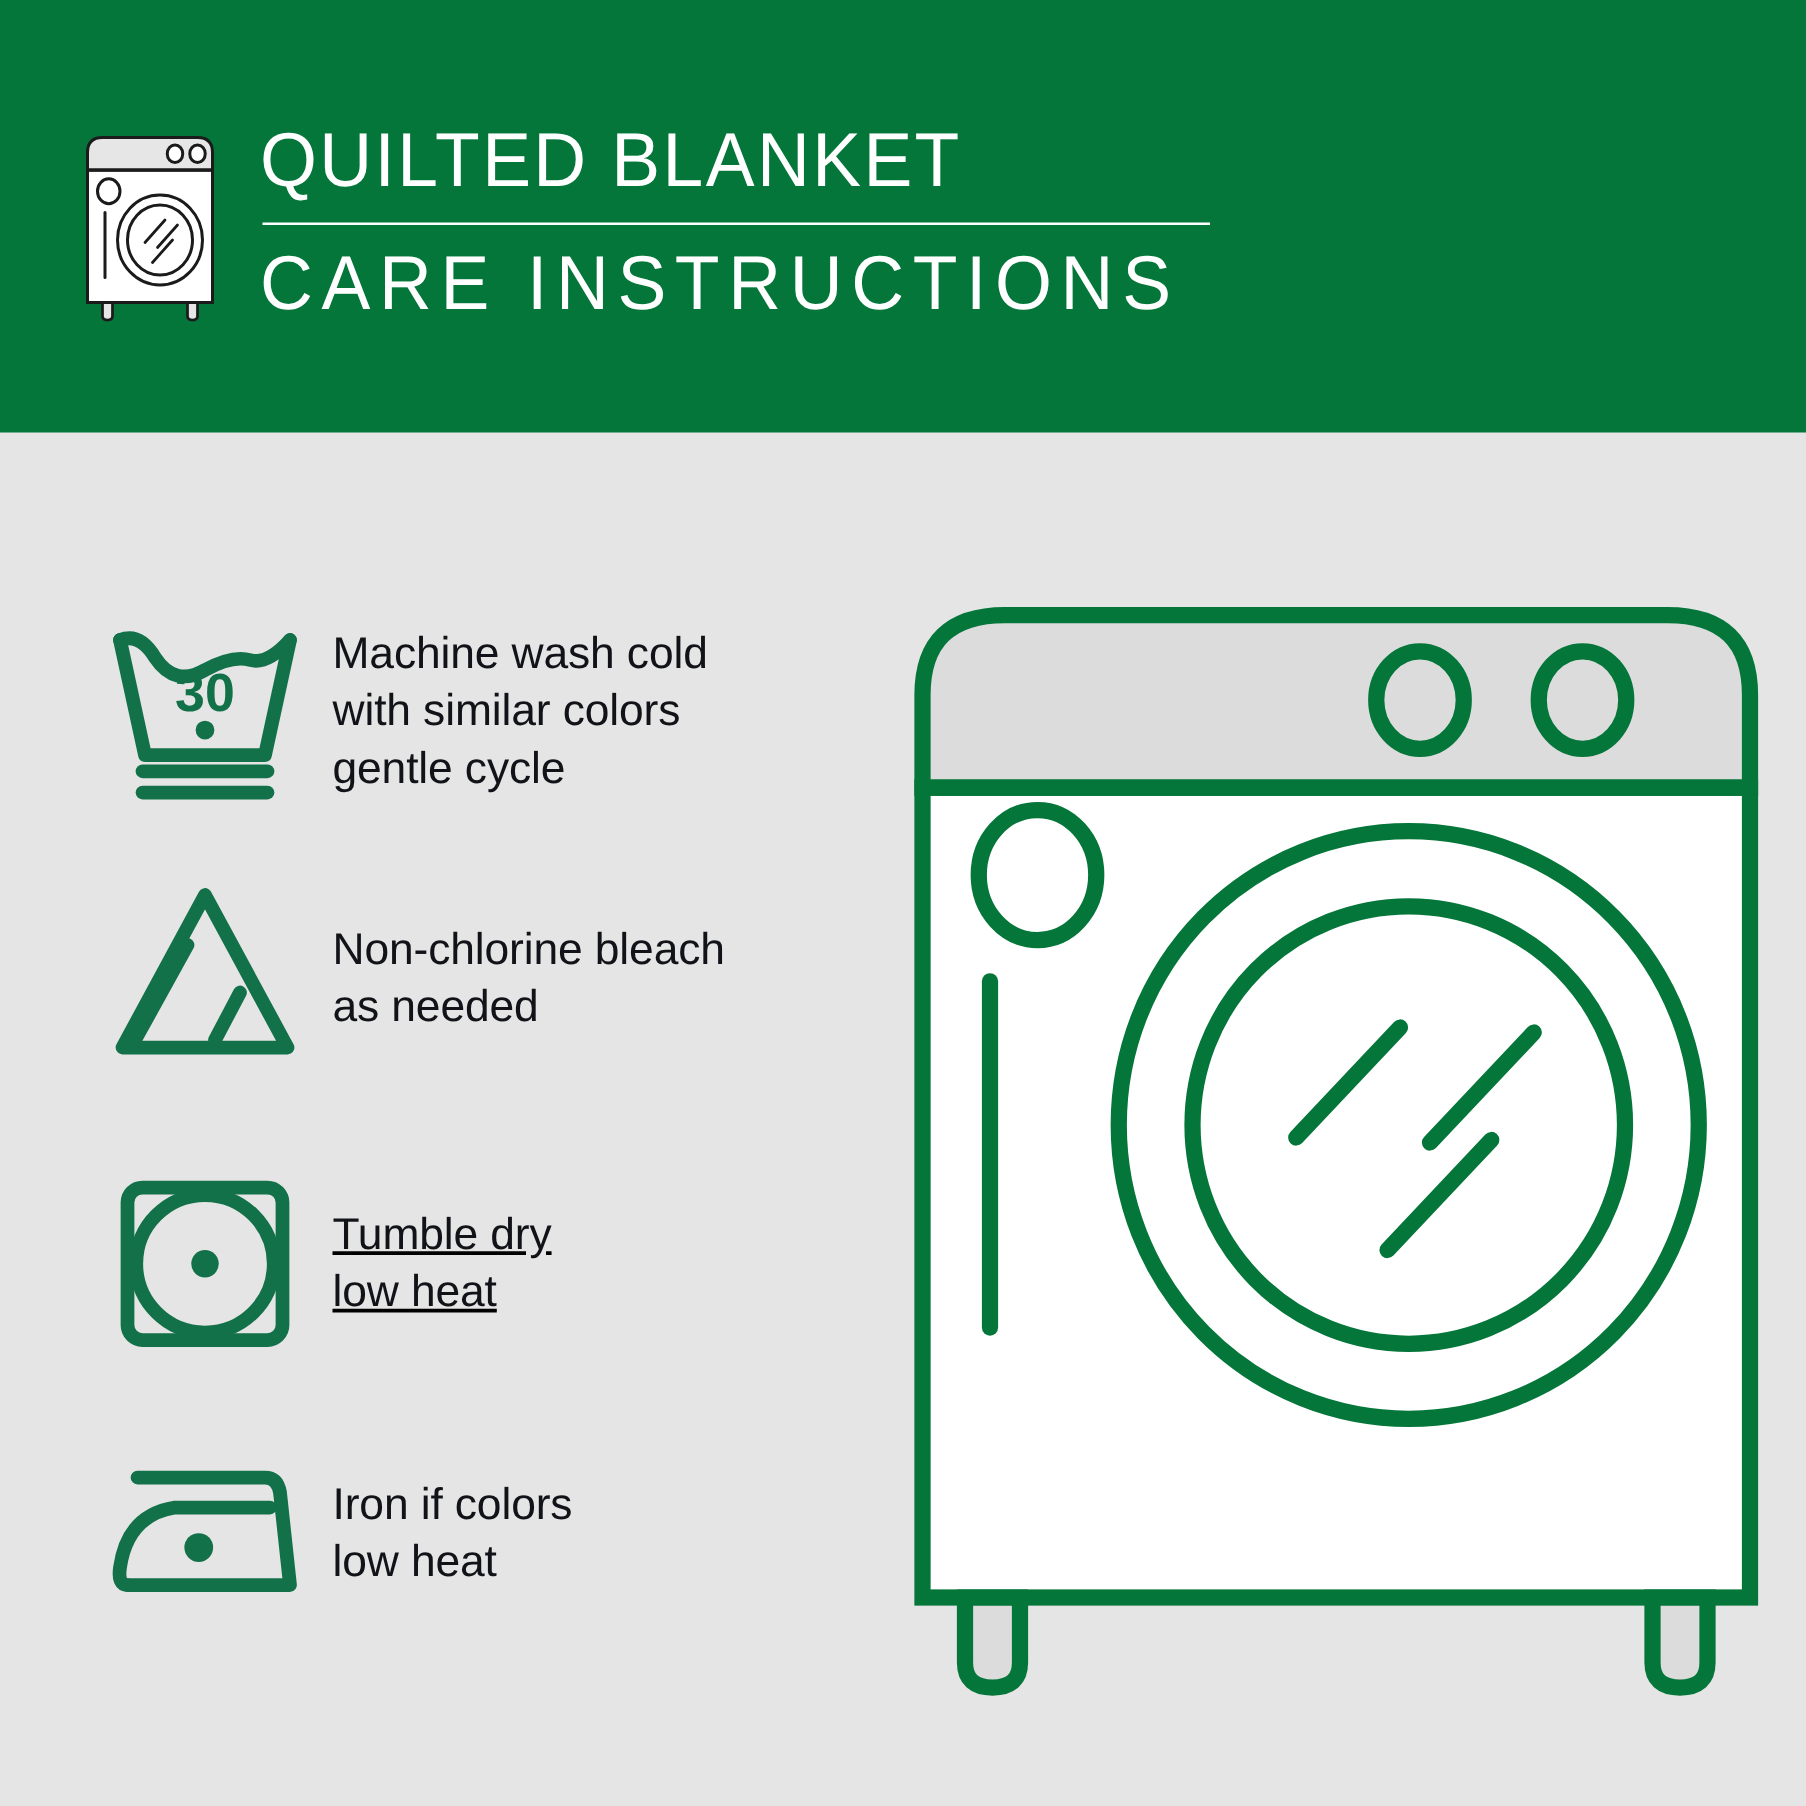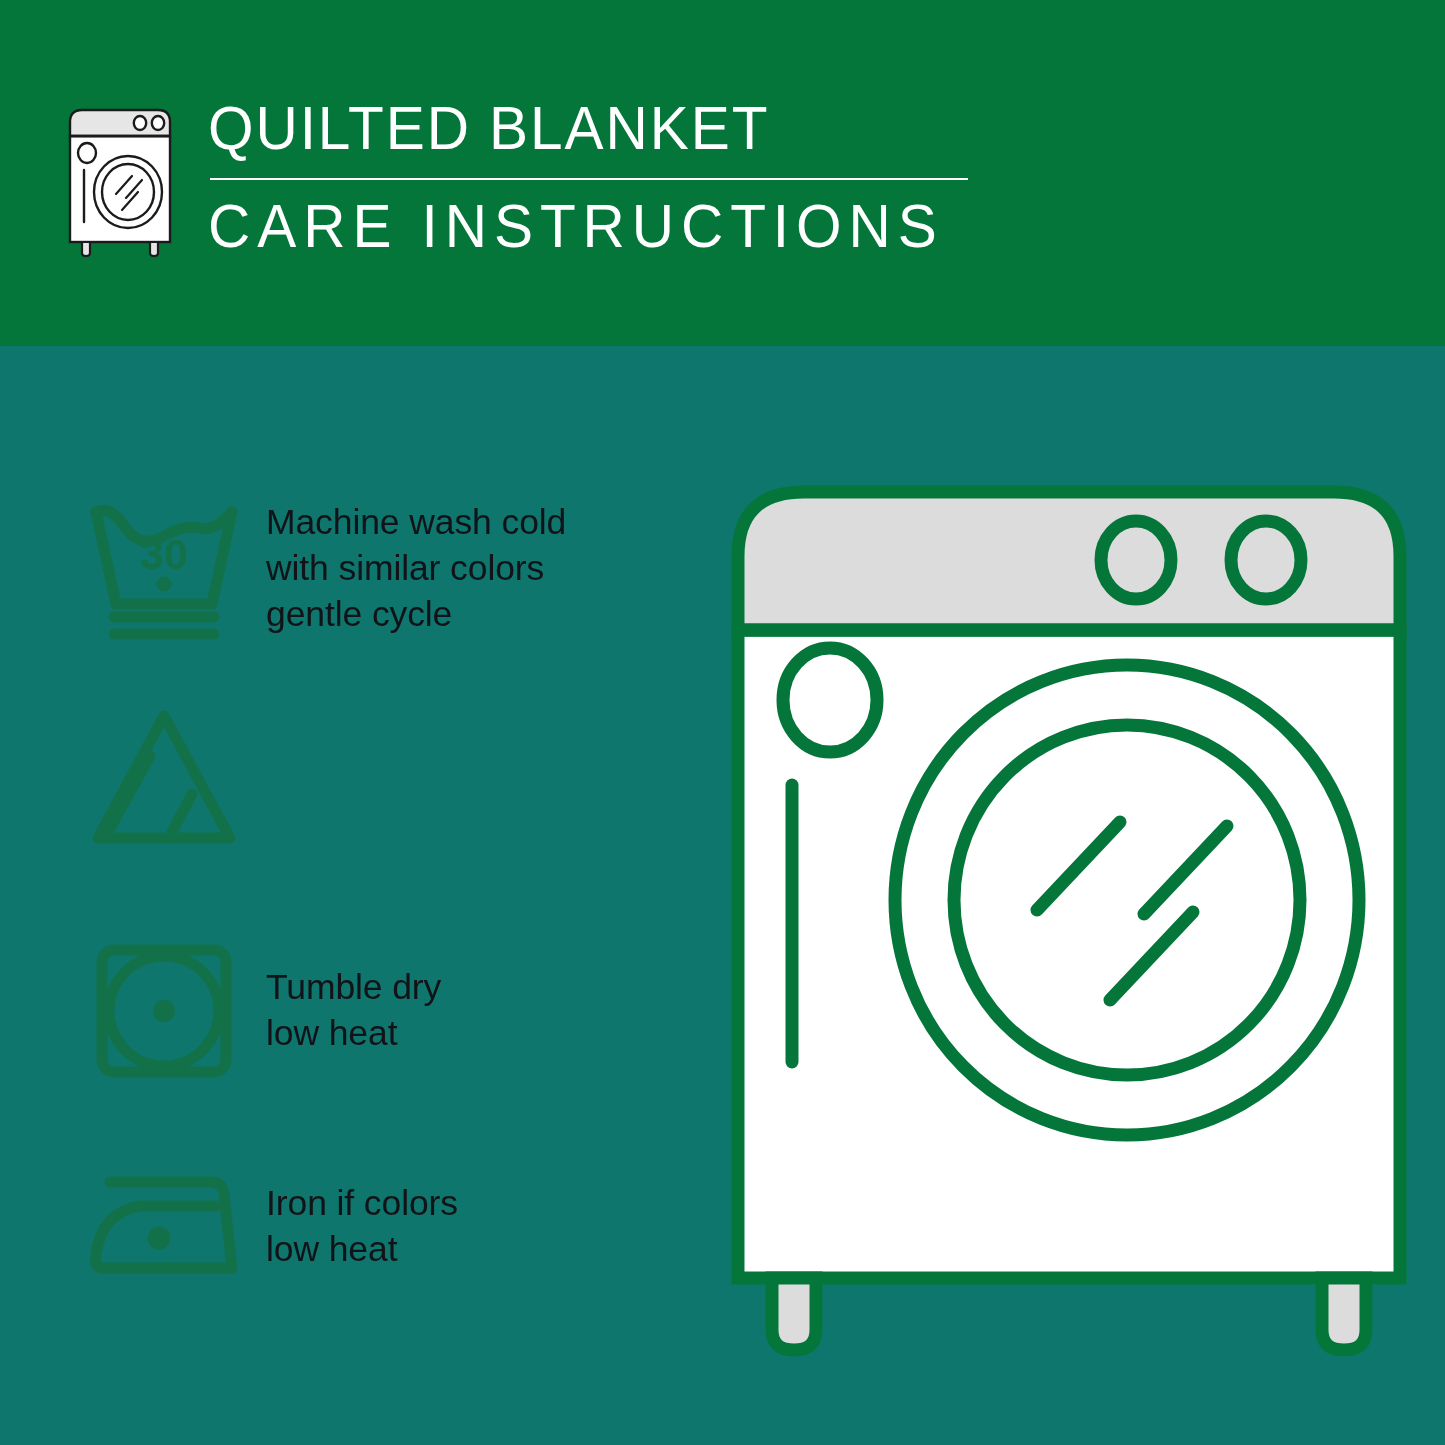--- a/index.html
+++ b/index.html
@@ -4,21 +4,21 @@
 <style>
   html, body {
     margin: 0;
     padding: 0;
     background: #ffffff;
   }
   #page {
     position: relative;
     width: 1445px;
     height: 1445px;
-    background: #0f766e;
+    background: #e5e5e5;
     overflow: hidden;
     font-family: "Liberation Sans", sans-serif;
   }
 
   
   #header-band {
     position: absolute;
     left: 0; top: 0;
     width: 1445px;
     height: 346px;
@@ -93,21 +93,21 @@
     margin-left: 18px;
     color: #111318;
     font-size: 35.5px;
     line-height: 1.30;
     letter-spacing: -0.1px;
     font-weight: 400;
     white-space: pre-line;
   }
   #care-row-0 { top: 138px; }
   #care-row-1 { top: 352px; }
-  #care-row-2 { top: 580px; }
+  #care-row-2 { top: 580px; text-decoration: underline; }
   #care-row-3 { top: 796px; }
 
   
   #machine-illustration {
     position: absolute;
     left: 712px;
     top: 470px;
     width: 720px;
     height: 900px;
   }
@@ -172,20 +172,22 @@
     </div>
 
     <div class="care-row" id="care-row-1">
       <svg class="care-symbol" viewBox="0 0 168 168">
         <g fill="none" stroke="#13714A" stroke-width="11" stroke-linecap="round" stroke-linejoin="round">
           <path d="M84 18 L150 140 L18 140 Z"></path>
           <line x1="70" y1="58" x2="28" y2="134"></line>
           <line x1="112" y1="96" x2="92" y2="134"></line>
         </g>
       </svg>
+      <div class="care-text">Non-chlorine bleach
+as needed</div>
     </div>
 
     <div class="care-row" id="care-row-2">
       <svg class="care-symbol" viewBox="0 0 168 168">
         <rect x="22" y="24" width="124" height="122" rx="12" ry="12" fill="none" stroke="#13714A" stroke-width="11"></rect>
         <circle cx="84" cy="85" r="55" fill="none" stroke="#13714A" stroke-width="11"></circle>
         <circle cx="84" cy="85" r="11" fill="#13714A"></circle>
       </svg>
       <div class="care-text">Tumble dry
 low heat</div>

